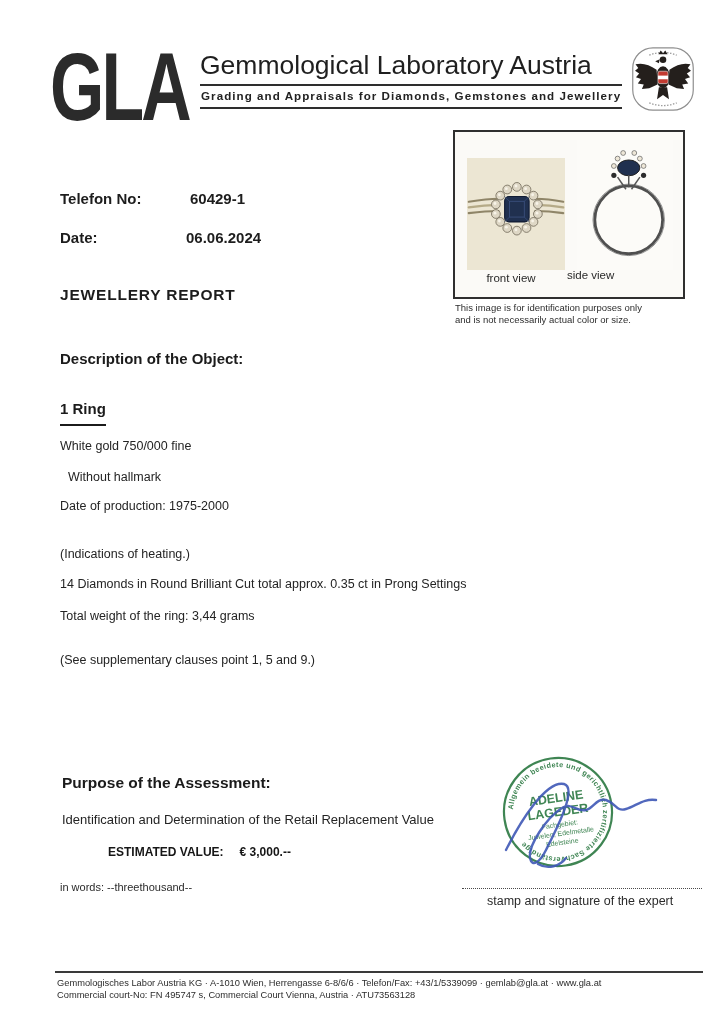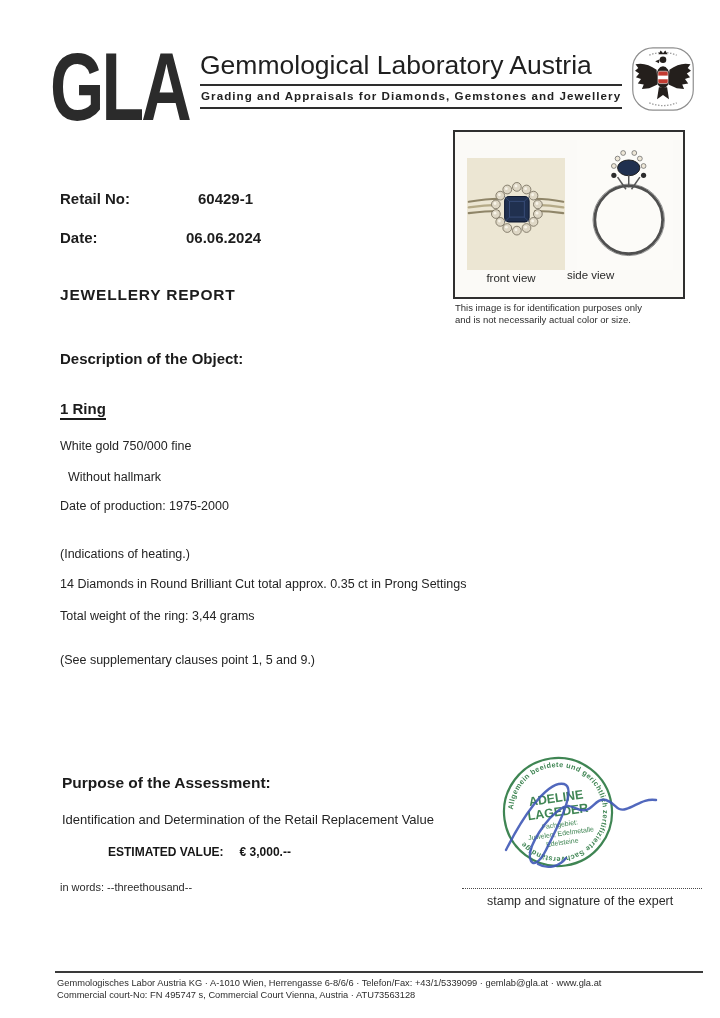--- a/index.html
+++ b/index.html
@@ -17,36 +17,36 @@
   }
   .title{left:200px;top:50px;font-size:26.5px;color:#1f1f1f;white-space:nowrap;}
   .rule1{left:200px;top:84px;width:422px;height:2px;background:#2e2e2e;}
   .subtitle{left:201px;top:89px;font-size:11.6px;font-weight:bold;letter-spacing:1.05px;color:#222;white-space:nowrap;}
   .rule2{left:200px;top:107px;width:422px;height:2px;background:#2e2e2e;}
   .emblem{left:628px;top:46px;}
 
   
   .lab{font-weight:bold;font-size:15px;color:#1d1d1d;}
   .report-no-label{left:60px;top:190px;}
-  .report-no-value{left:198px;top:190px;text-align:center;}
+  .report-no-value{left:190px;top:190px;text-align:center;}
   .date-label{left:60px;top:229px;}
   .date-value{left:186px;top:229px;}
   .report-type{left:60px;top:286px;font-weight:bold;font-size:15.5px;letter-spacing:.8px;color:#1c1c1c;}
 
   
   .photo-box{left:453px;top:130px;width:228px;height:165px;border:2px solid #2f2f2f;background:#fbfaf7;}
   .photo-label{position:absolute;font-size:11.5px;color:#2a2a2a;}
   .front-label{left:0px;top:140px;width:112px;text-align:center;}
   .side-label{left:112px;top:137px;width:110px;text-align:left;}
   .disclaimer{left:455px;top:302px;font-size:9.5px;line-height:11.5px;color:#2d2d2d;}
 
   
   .section-heading{font-weight:bold;font-size:15px;color:#1b1b1b;}
   .desc-heading{left:60px;top:350px;}
-  .object-title{left:60px;top:400px;font-weight:bold;font-size:15px;color:#1b1b1b;border-bottom:2px solid #1b1b1b;padding-bottom:1px;}
+  .object-title{left:60px;top:400px;font-weight:bold;font-size:15px;color:#1b1b1b;border-bottom:2px solid #1b1b1b;padding-bottom:7px;}
   .body-line{left:60px;font-size:12.5px;color:#242424;line-height:17px;white-space:nowrap;}
   .l0{top:438px;}.l1{top:469px;margin-left:8px;}.l2{top:498px;}
   .l34{top:529px;white-space:normal;width:480px;}
   .l5{top:576px;}.l6{top:608px;}
   .note{top:652px;}
 
   
   .purpose-heading{left:62px;top:774px;font-size:15.5px;}
   .purpose-text{left:62px;top:812px;font-size:13px;color:#242424;}
   .estimated-row{left:60px;top:845px;font-weight:bold;font-size:12px;color:#161616;white-space:nowrap;margin-left:48px;}
@@ -82,21 +82,21 @@
     <path d="M31.5,14.5 l-5,2.2 4,2 z"></path>
     <ellipse cx="35" cy="34" rx="7.5" ry="12"></ellipse>
     <path d="M28,26 C20,20 12,18 5,20 L8,24 L4.5,27 L9,30 L5.5,34 L11,36 L7.5,41 L14,42 L12,47 L20,46 L29,42 Z"></path>
     <path d="M42,26 C50,20 58,18 65,20 L62,24 L65.5,27 L61,30 L64.5,34 L59,36 L62.5,41 L56,42 L58,47 L50,46 L41,42 Z"></path>
     <path d="M30.5,45 L39.5,45 L41.5,58 L35,53.5 L28.5,58 Z"></path>
   </g>
   <rect x="29.5" y="27.5" width="11" height="13.5" rx="2" fill="#c23b31" stroke="#ffffff" stroke-width="0.6"></rect>
   <rect x="29.5" y="32.3" width="11" height="4" fill="#ffffff"></rect>
 </svg>
 
-<div class="abs lab report-no-label">Retail No:</div>
+<div class="abs lab report-no-label">Telefon No:</div>
 <div class="abs lab report-no-value">60429-1</div>
 <div class="abs lab date-label">Date:</div>
 <div class="abs lab date-value">06.06.2024</div>
 <div class="abs report-type">JEWELLERY REPORT</div>
 
 <div class="abs photo-box">
   <svg style="position:absolute;left:5px;top:26px;" width="112" height="112" viewBox="0 0 112 128">
     <rect x="0" y="0" width="112" height="128" fill="#ece6d3"></rect>
     <g stroke-linecap="round" fill="none">
       <path d="M2,50 C14,48 26,46.5 36,46.5" stroke="#8f8568" stroke-width="2.4"></path>

